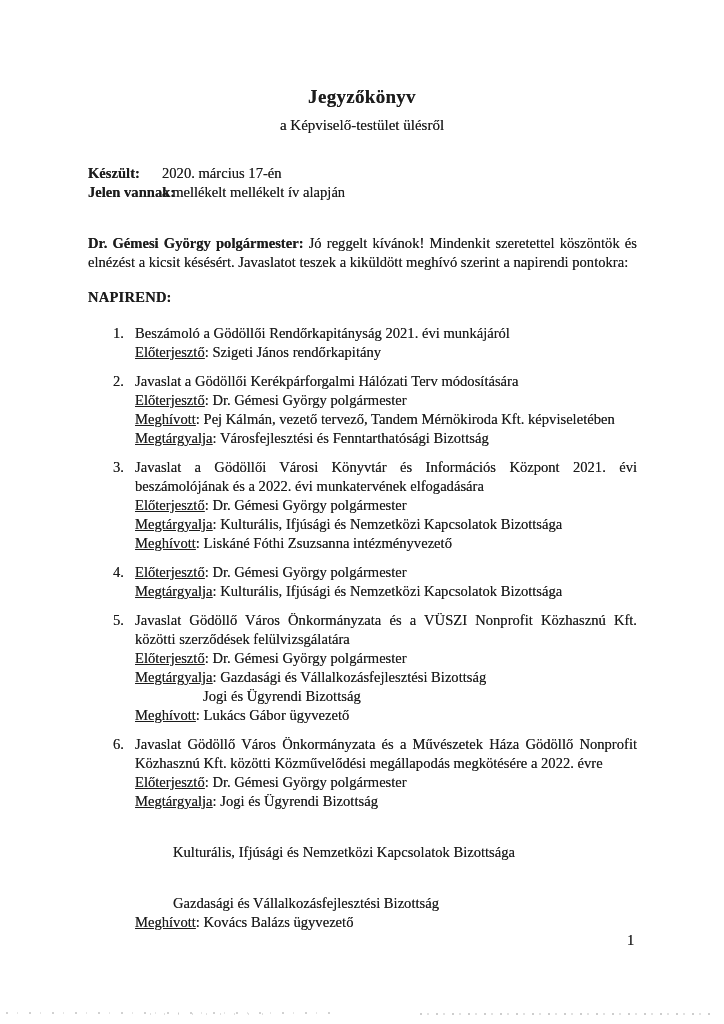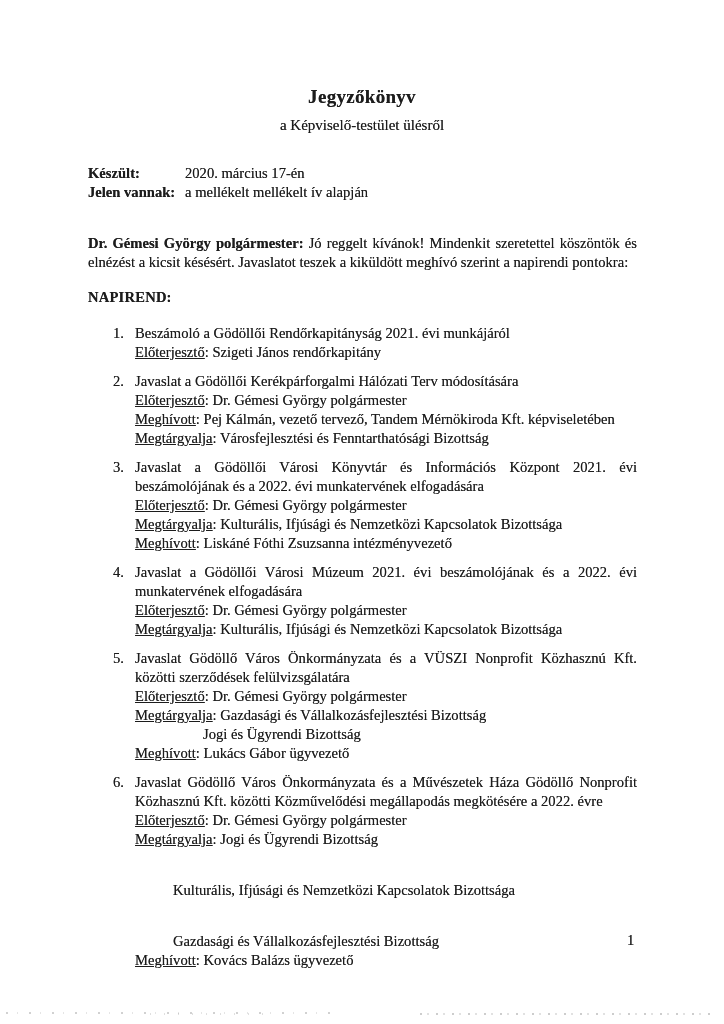--- a/index.html
+++ b/index.html
@@ -32,21 +32,21 @@
     font-size: 15px;
   }
   .meta {
     position: absolute;
     top: 164px; left: 88px; width: 549px;
     font-size: 14.6px;
     line-height: 19px;
   }
   .meta-row { display: grid; grid-template-columns: 74px 1fr; }
   .meta-label { font-weight: bold; white-space: nowrap; }
-  .meta-value { white-space: nowrap; margin-left: 23px; }
+  .meta-value { white-space: nowrap; }
   .intro {
     position: absolute;
     top: 234px; left: 88px; width: 549px;
     font-size: 14.6px;
     line-height: 19px;
     text-align: justify;
   }
   .speaker { font-weight: bold; }
   .agenda-heading {
     position: absolute;
@@ -144,21 +144,20 @@
         <div class="item-title">Javaslat a Gödöllői Városi Könyvtár és Információs Központ 2021. évi beszámolójának és a 2022. évi munkatervének elfogadására</div>
         <div class="detail"><span class="lbl">Előterjesztő</span><span>: Dr. Gémesi György polgármester</span></div>
         <div class="detail"><span class="lbl">Megtárgyalja</span><span>: Kulturális, Ifjúsági és Nemzetközi Kapcsolatok Bizottsága</span></div>
         <div class="detail"><span class="lbl">Meghívott</span><span>: Liskáné Fóthi Zsuzsanna intézményvezető</span></div>
       </div>
     </div>
 
     <div class="item">
       <div class="item-num">4.</div>
       <div>
-        <div class="item-title">Javaslat a Gödöllői Városi Múzeum 2021. évi beszámolójának és a 2022. évi munkatervének elfogadására</div>
         <div class="detail"><span class="lbl">Előterjesztő</span><span>: Dr. Gémesi György polgármester</span></div>
         <div class="detail"><span class="lbl">Megtárgyalja</span><span>: Kulturális, Ifjúsági és Nemzetközi Kapcsolatok Bizottsága</span></div>
       </div>
     </div>
 
     <div class="item">
       <div class="item-num">5.</div>
       <div>
         <div class="item-title">Javaslat Gödöllő Város Önkormányzata és a VÜSZI Nonprofit Közhasznú Kft. közötti szerződések felülvizsgálatára</div>
         <div class="detail"><span class="lbl">Előterjesztő</span><span>: Dr. Gémesi György polgármester</span></div>

